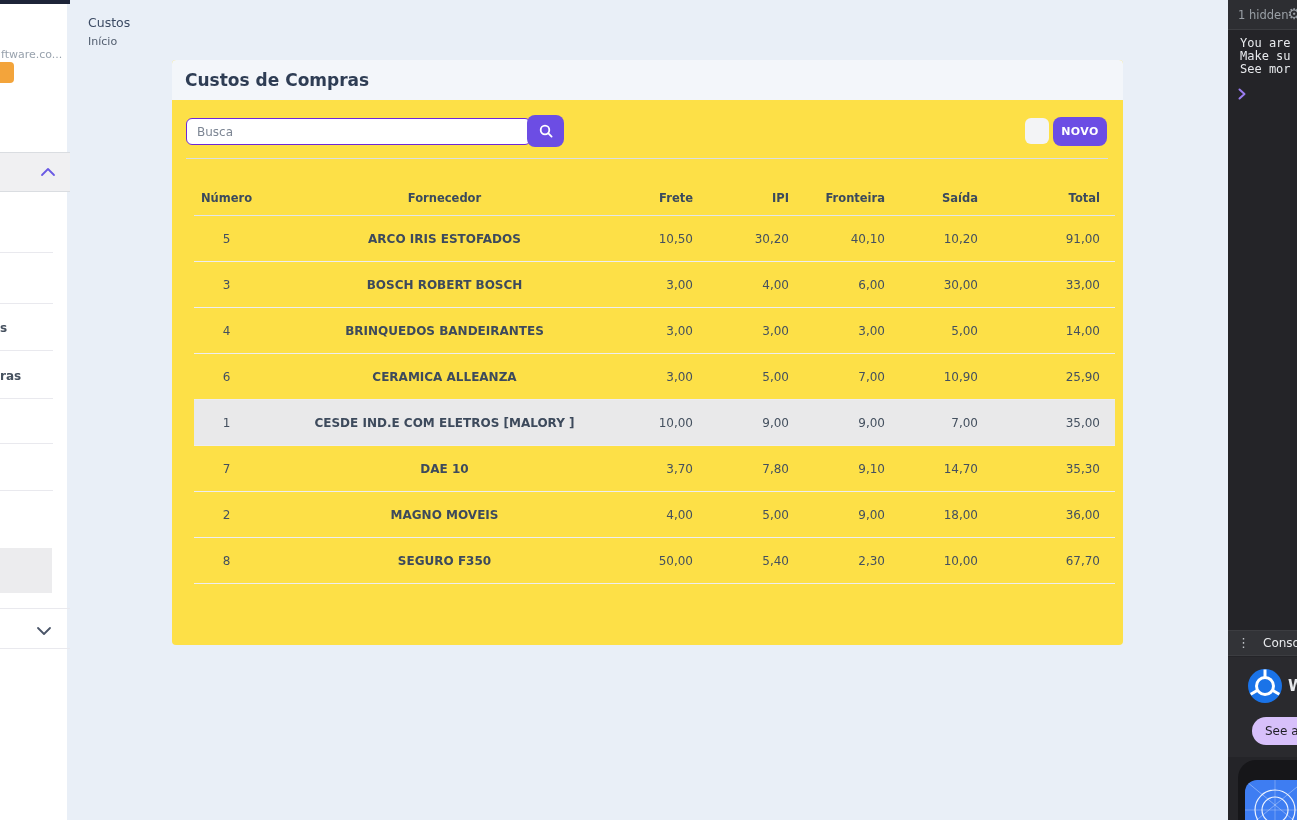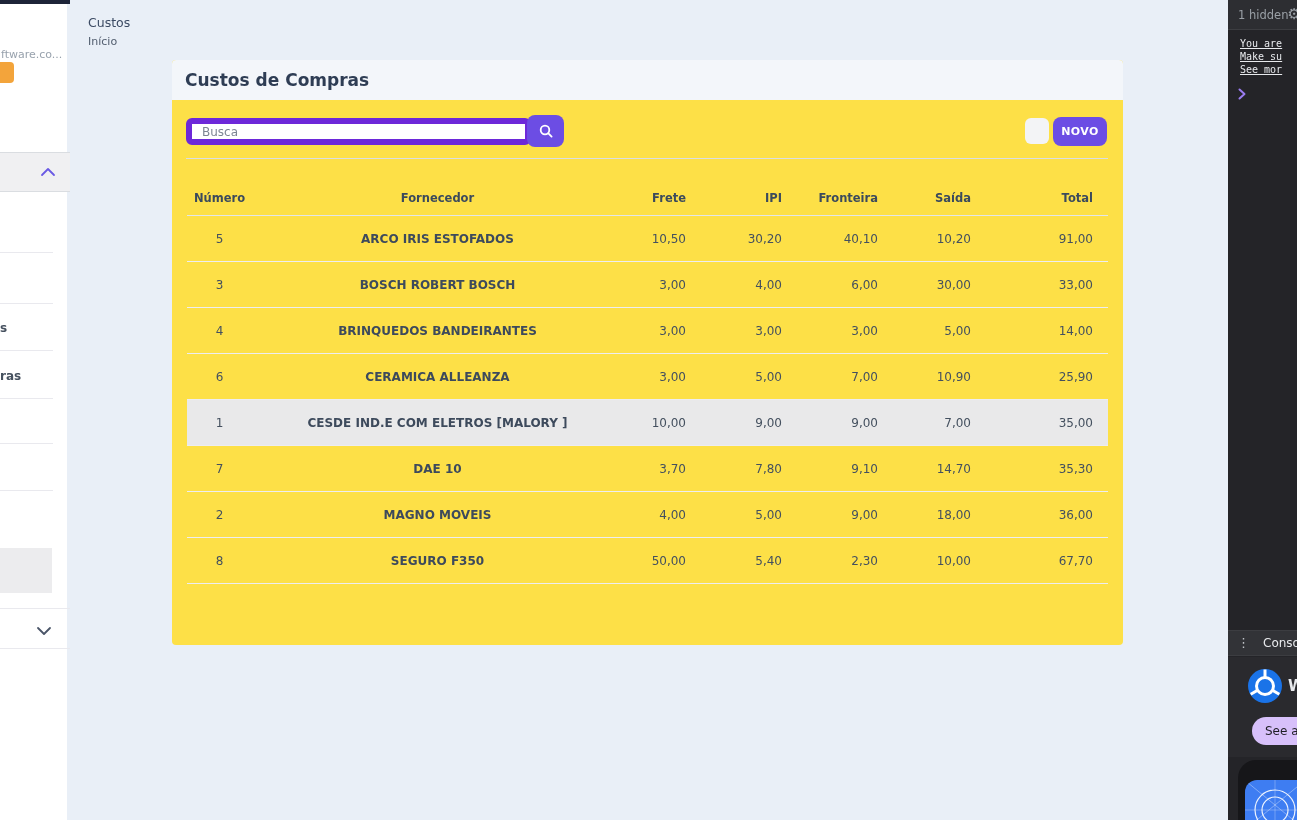--- a/index.html
+++ b/index.html
@@ -24,48 +24,48 @@
   .sb-chevron-down{position:absolute;left:36px;top:622px;}
   
   .main{position:absolute;left:70px;top:0;width:1158px;height:820px;background:#e9eff7;overflow:hidden;}
   .page-title{position:absolute;left:18px;top:15px;font-size:12.5px;font-weight:normal;color:#3b4a63;}
   .breadcrumb{position:absolute;left:18px;top:35px;font-size:11px;color:#515d6e;}
   .card{position:absolute;left:102px;top:60px;width:951px;height:585px;background:#fde047;border-radius:4px;}
   .card-header{height:40px;background:#f3f6fa;border-radius:4px 4px 0 0;display:flex;align-items:center;padding-left:13px;}
   .card-title{font-size:17px;font-weight:bold;color:#2e3d54;}
   
   .search-input{position:absolute;left:14px;top:58px;width:345px;height:27px;box-sizing:border-box;
-    border:6px solid #6d28d9;border-radius:6px;padding:0 10px;font-size:12px;color:#3c4858;outline:none;
+    border:1px solid #6d28d9;border-radius:6px;padding:0 10px;font-size:12px;color:#3c4858;outline:none;
     font-family:"DejaVu Sans","Liberation Sans",sans-serif;}
   .search-input::placeholder{color:#7c8593;opacity:1;}
   .search-btn{position:absolute;left:355px;top:55px;width:37px;height:32px;background:#6c4de4;border:none;
     border-radius:8px;display:flex;align-items:center;justify-content:center;cursor:pointer;}
   .ghost-square{position:absolute;left:853px;top:58px;width:24px;height:26px;background:#f3f4f6;border:none;border-radius:6px;}
   .btn-novo{position:absolute;left:881px;top:57px;width:54px;height:29px;background:#6c4de4;border:none;border-radius:8px;
     color:#ffffff;font-size:11px;font-weight:700;letter-spacing:.4px;cursor:pointer;
     font-family:"DejaVu Sans","Liberation Sans",sans-serif;}
   .toolbar-divider{position:absolute;left:14px;top:98px;width:922px;height:1px;background:#d9dee4;}
   
   .tablewrap{position:absolute;left:15px;top:120px;width:921px;}
-  table{border-collapse:collapse;width:921px;table-layout:fixed;}
+  table{border-collapse:collapse;width:921px;table-layout:fixed;margin-left:7px;}
   th{height:33px;font-size:11.5px;font-weight:bold;color:#3b4a5c;border-bottom:1px solid #e2e6eb;vertical-align:middle;}
   td{height:43px;font-size:12px;color:#44505f;border-bottom:1px solid #ededf1;vertical-align:middle;}
   .c0{text-align:center;}
   .c1{text-align:center;padding-left:14px;}
   .c2,.c3,.c4,.c5{text-align:right;padding-right:14px;}
   .c6{text-align:right;padding-right:15px;}
   td.c1{font-weight:600;color:#3d4a5c;}
   tr.highlight td{background:#e9e9ea;}
   
   .devtools{position:absolute;left:1228px;top:0;width:69px;height:820px;background:#242428;overflow:hidden;}
   .dt-topbar{position:absolute;left:0;top:0;width:69px;height:30px;background:#2d2e32;border-bottom:1px solid #3c3d41;box-sizing:border-box;}
   .dt-hidden{position:absolute;left:10px;top:8px;font-size:11.5px;color:#9aa0a6;white-space:nowrap;}
   .dt-gear{position:absolute;right:-4px;top:5px;font-size:15px;color:#9aa0a6;}
   .dt-console{position:absolute;left:12px;top:37px;font-family:"DejaVu Sans Mono","Liberation Mono",monospace;
-    font-size:10px;line-height:13px;color:#e8eaed;white-space:pre;text-decoration:underline;}
+    font-size:12px;line-height:13px;color:#e8eaed;white-space:pre;}
   .dt-prompt{position:absolute;left:10px;top:85px;}
   .dt-drawerbar{position:absolute;left:0;top:630px;width:69px;height:26px;background:#323337;
     border-top:1px solid #3c3d41;border-bottom:1px solid #3c3d41;box-sizing:border-box;}
   .dt-kebab{position:absolute;left:9px;top:4px;font-size:13px;color:#bdc1c6;}
   .dt-drawer-tab{position:absolute;left:35px;top:5px;font-size:12px;color:#e8eaed;white-space:nowrap;}
   .dt-whatsnew{position:absolute;left:0;top:657px;width:69px;height:100px;background:#2a2a2e;}
   .dt-chrome{position:absolute;left:19px;top:11px;width:36px;height:36px;}
   .dt-wn-title{position:absolute;left:60px;top:20px;font-size:15px;font-weight:bold;color:#e8eaed;white-space:nowrap;}
   .dt-seeall{position:absolute;left:24px;top:60px;height:28px;padding:0 13px;background:#d7c0fa;border:none;
     border-radius:14px;font-size:12px;color:#1d1d22;line-height:28px;white-space:nowrap;

